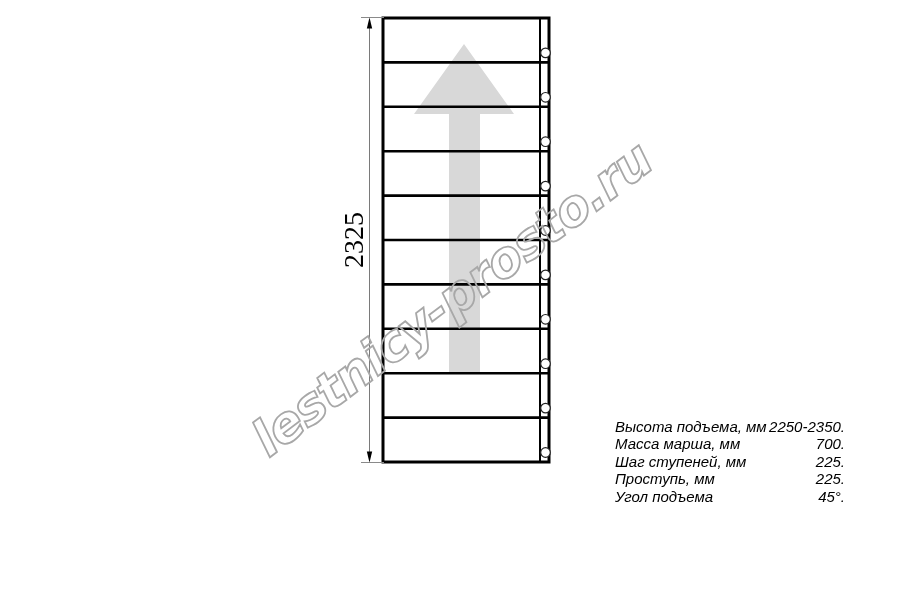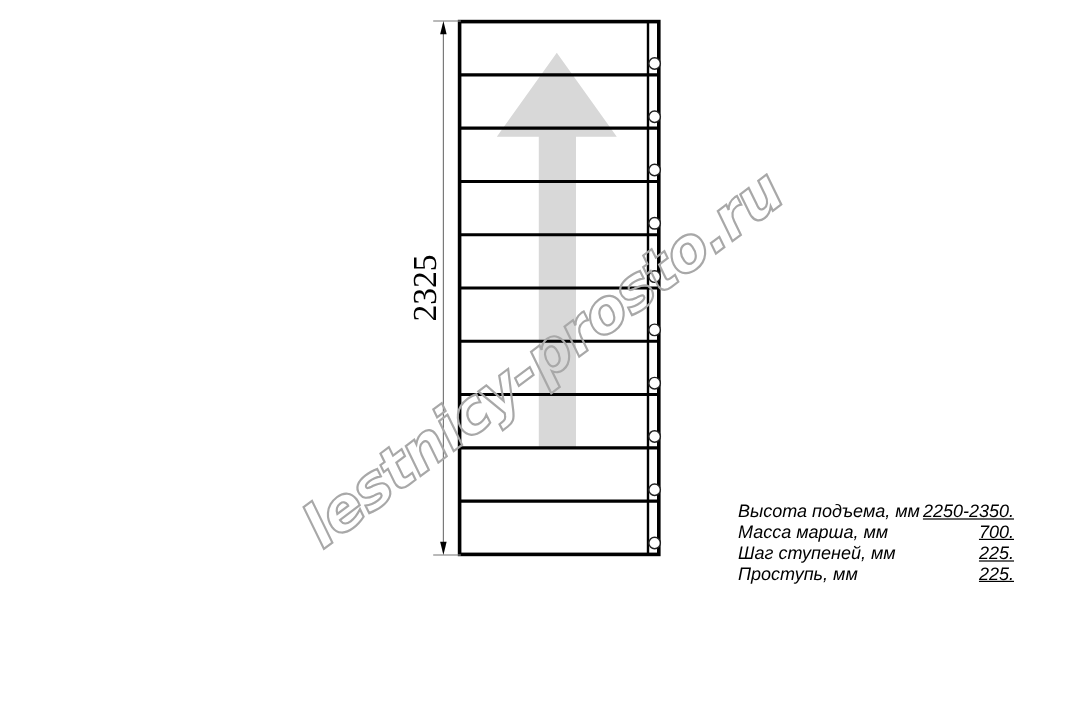--- a/index.html
+++ b/index.html
@@ -7,21 +7,21 @@
           font-family:"Liberation Sans",sans-serif;}
   .drawing-svg{position:absolute;left:0;top:0;width:900px;height:600px;}
   .watermark{position:absolute;left:192px;top:264px;width:520px;height:70px;line-height:70px;
              text-align:center;font-family:"DejaVu Sans",sans-serif;font-weight:bold;font-style:italic;
              font-size:50px;letter-spacing:-1px;color:transparent;
              -webkit-text-stroke:1.8px #a8a8a8;transform:rotate(-37deg);pointer-events:none;}
   .specs{position:absolute;left:615px;top:418px;width:230px;color:#000;
          font-family:"Liberation Sans",sans-serif;font-style:italic;font-size:15px;line-height:17.4px;}
   .spec-row{display:flex;justify-content:space-between;}
   .spec-label{white-space:nowrap;}
-  .spec-value{text-align:center;white-space:nowrap;text-decoration:underline;}
+  .spec-value{text-align:center;white-space:nowrap;}
   .dim-text{font-family:"Liberation Serif","DejaVu Serif",serif;font-size:28px;fill:#000;}
 </style>
 </head>
 <body>
 
 <div class="canvas">
 
   <svg class="drawing-svg" viewBox="0 0 900 600">
 
     <polygon points="464,44 514,114 480,114 480,374 449,374 449,114 414,114" fill="#d8d8d8"></polygon>
@@ -77,15 +77,19 @@
       <span class="spec-value">700.</span>
     </div>
     <div class="spec-row">
       <span class="spec-label">Шаг ступеней, мм</span>
       <span class="spec-value">225.</span>
     </div>
     <div class="spec-row">
       <span class="spec-label">Проступь, мм</span>
       <span class="spec-value">225.</span>
     </div>
+    <div class="spec-row">
+      <span class="spec-label">Угол подъема</span>
+      <span class="spec-value">45°.</span>
+    </div>
   </div>
 
 </div>
 
 </body></html>

